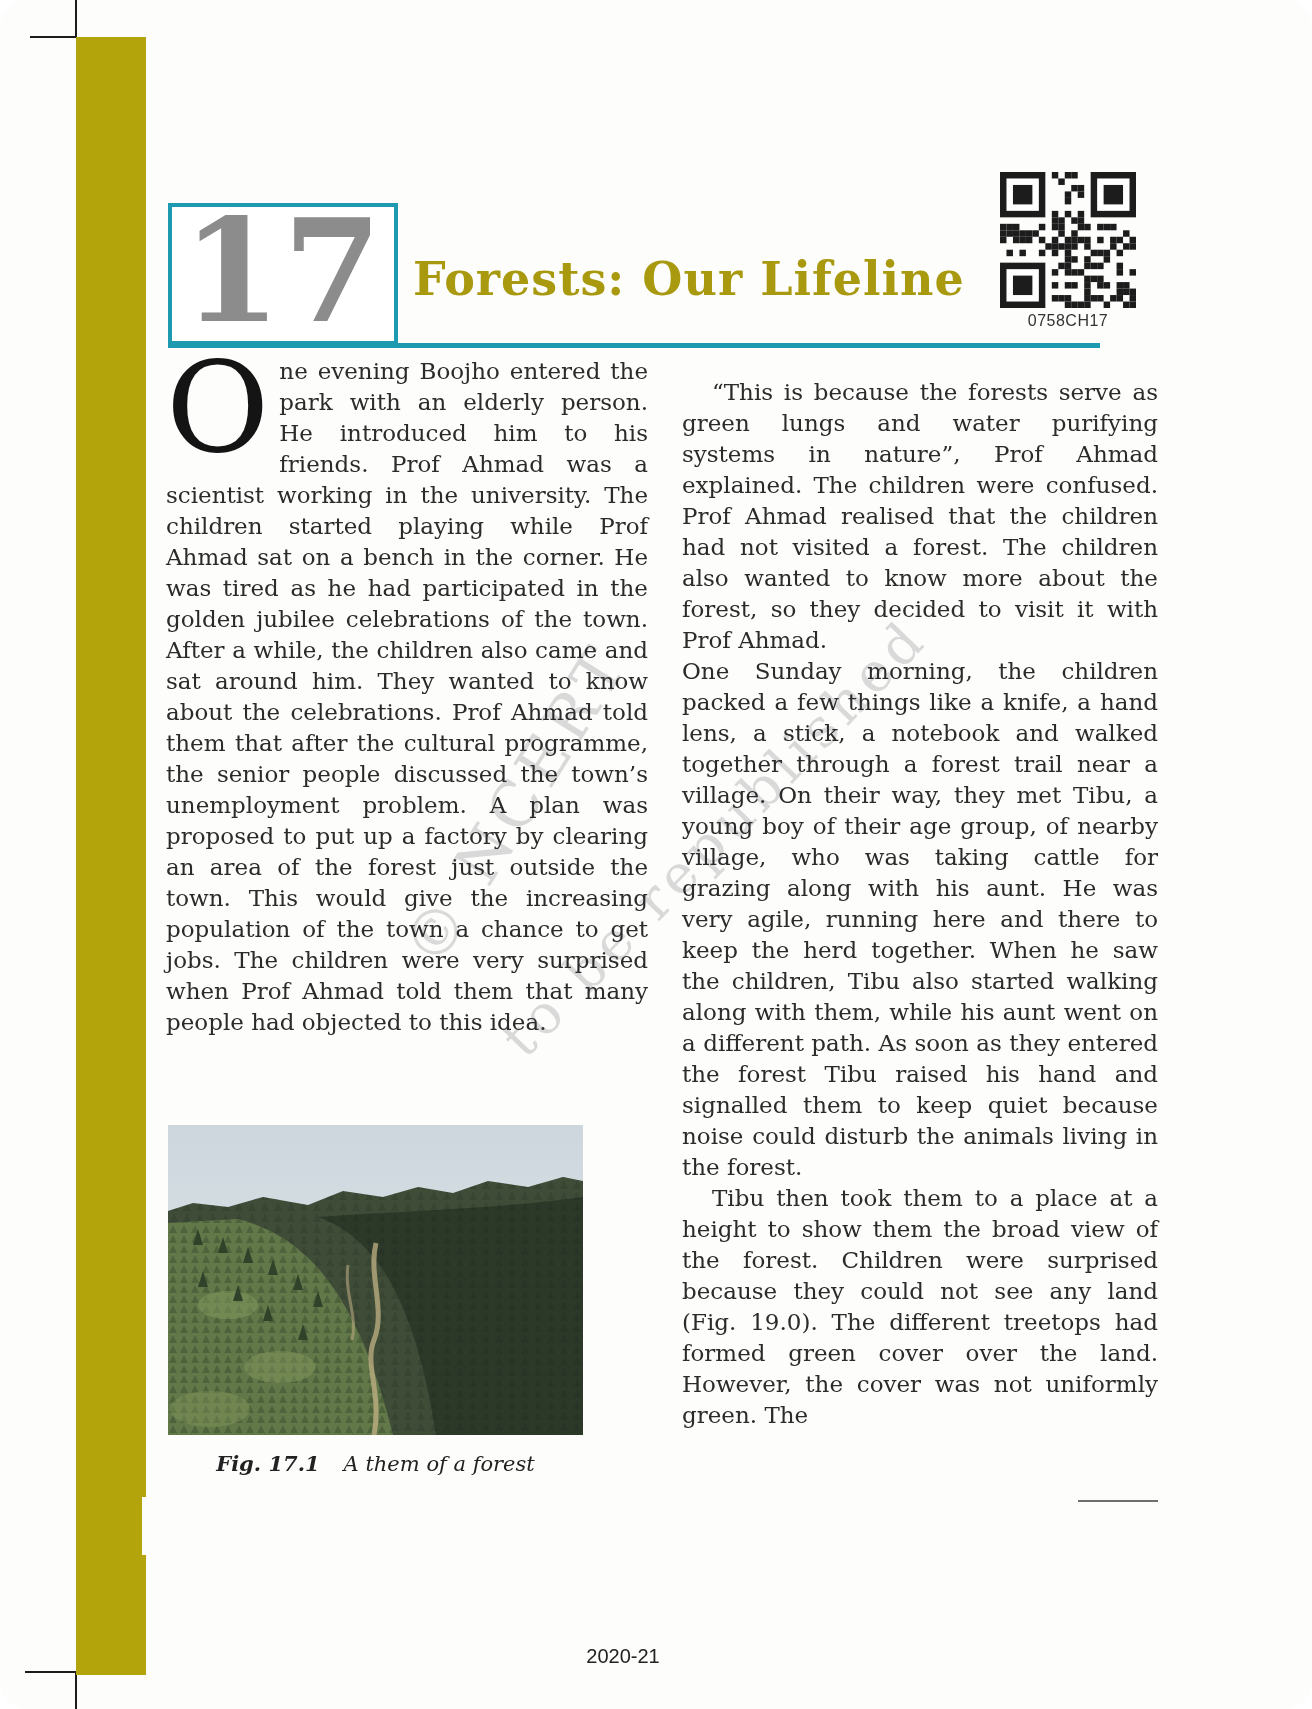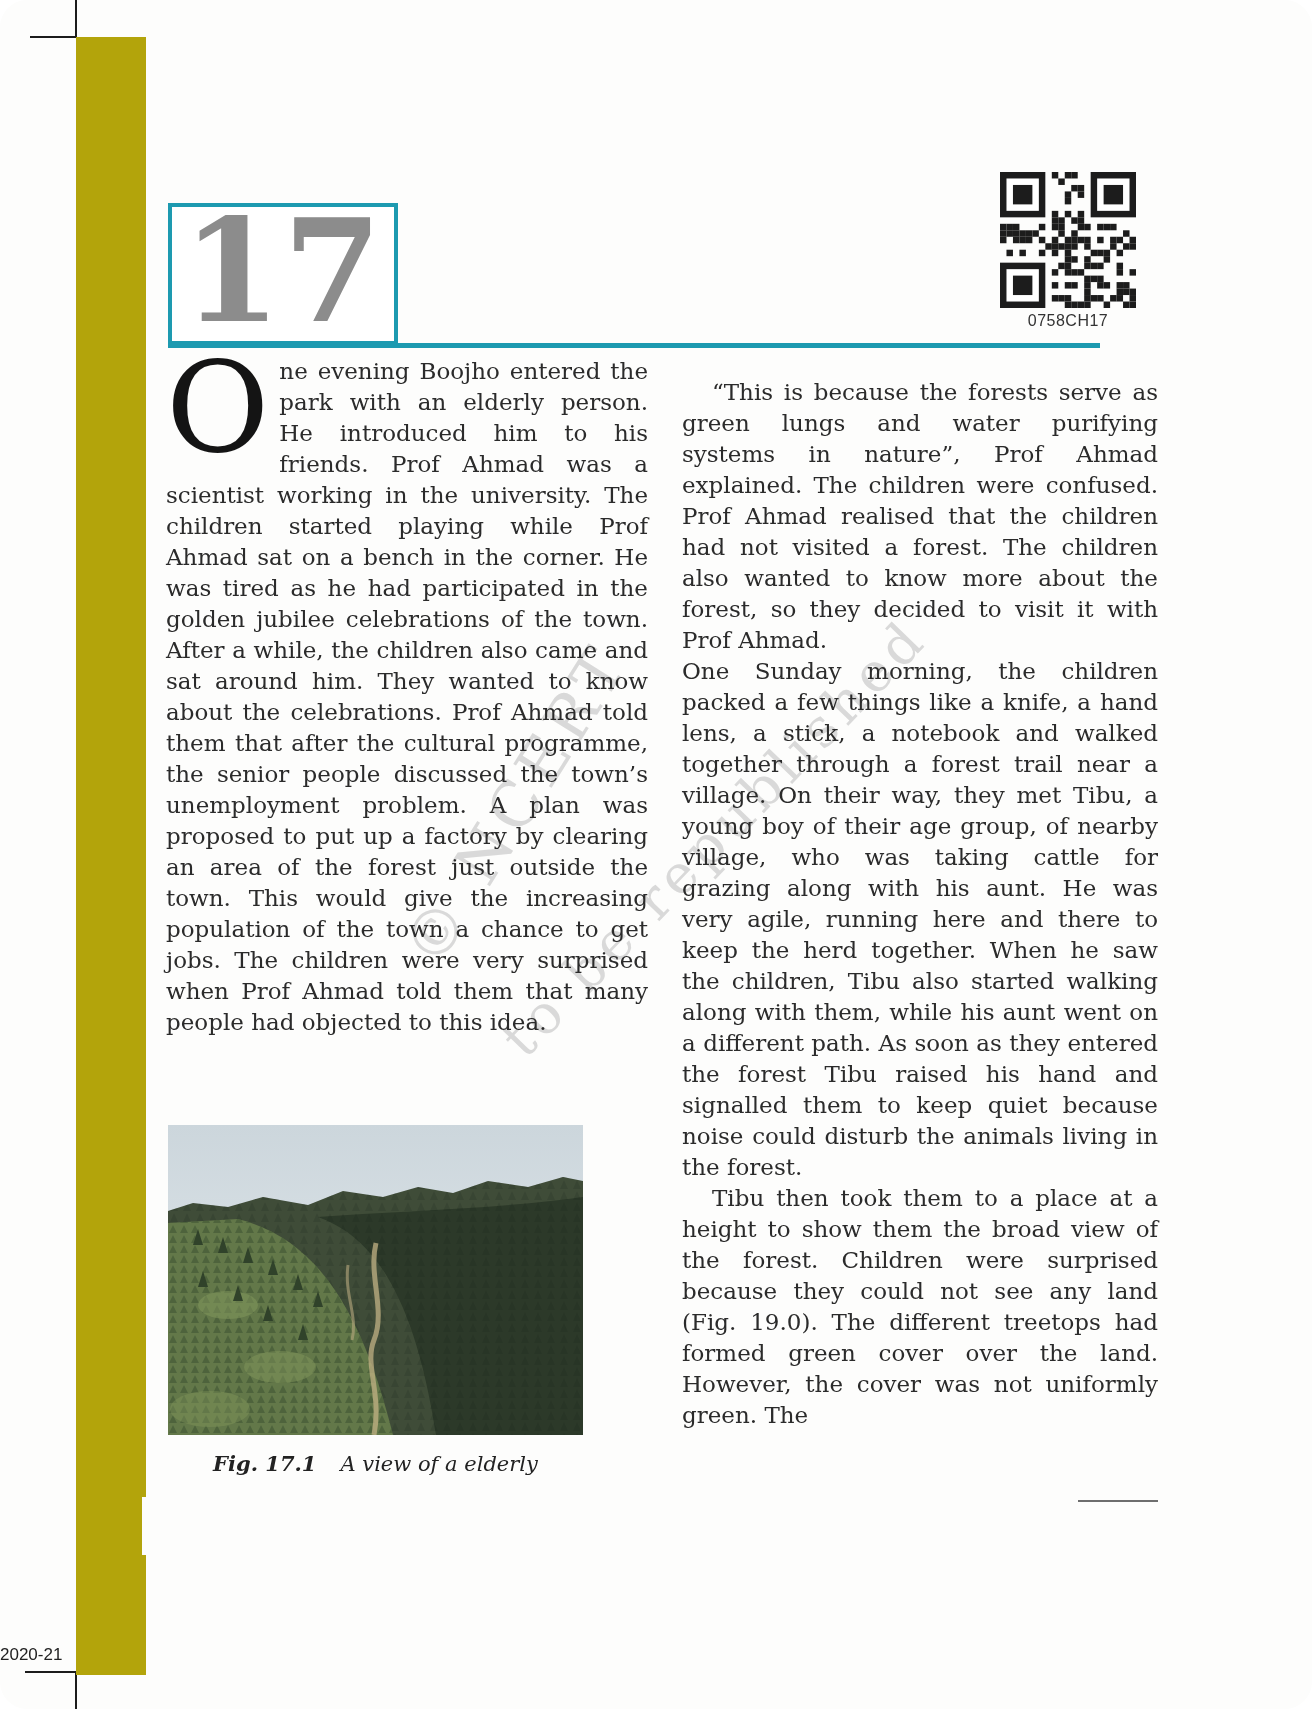--- a/index.html
+++ b/index.html
@@ -79,22 +79,22 @@
   
   .figure{position:absolute;left:168px;top:1125px;width:415px;z-index:1;}
   .figure-caption{
     margin-top:12px;text-align:center;font-size:21px;color:#222;
     font-style:italic;
   }
   .figure-caption .cap-label{font-weight:bold;margin-right:24px;}
 
   
   .footer{
-    position:absolute;left:0;top:1645px;width:1246px;
-    font-family:"Liberation Sans", sans-serif;font-size:17px;color:#222;
+    position:absolute;left:0;top:1645px;width:1246px;text-align:center;
+    font-family:"Liberation Sans", sans-serif;font-size:20px;color:#222;
     z-index:1;
   }
   .br-rule{position:absolute;left:1078px;top:1500px;width:80px;height:2px;background:#6e6e6e;}
 </style>
 </head>
 <body>
 
 <div class="page">
 
   <div class="crop crop-tl-v"></div>
@@ -103,20 +103,21 @@
   <div class="crop crop-bl-v"></div>
 
   <div class="spine">
     <div class="spine-notch"></div>
   </div>
 
   <div class="chapter-box">
     <div class="chapter-num">17</div>
   </div>
 
+  <div class="chapter-title">Forests: Our Lifeline</div>
 
   <div class="teal-rule"></div>
 
   <div class="qr-block">
     <svg width="136" height="136" viewBox="0 0 132.3 132.3" fill="#1c1c1c">
 
       <g>
         <rect x="0" y="0" width="44.1" height="44.1"></rect>
         <rect x="6.3" y="6.3" width="31.5" height="31.5" fill="#fff"></rect>
         <rect x="12.6" y="12.6" width="18.9" height="18.9"></rect>
@@ -293,21 +294,21 @@
           <use href="#tree" x="105" y="150"></use>
         <use href="#tree" x="130" y="165"></use>
           <use href="#tree" x="150" y="182"></use>
         <use href="#tree" x="35" y="162"></use>
           <use href="#tree" x="70" y="176"></use>
         <use href="#tree" x="100" y="196"></use>
           <use href="#tree" x="135" y="215"></use>
       </g>
     </svg>
     <div class="figure-caption">
-      <span class="cap-label">Fig. 17.1</span><span>A view of a elderly</span>
+      <span class="cap-label">Fig. 17.1</span><span>A them of a forest</span>
     </div>
   </div>
 
   <div class="col col-right">
     <p class="indent">“This is because the forests serve as green lungs and water purifying systems in nature”, Prof Ahmad explained. The children were confused. Prof Ahmad realised that the children had not visited a forest. The children also wanted to know more about the forest, so they decided to visit it with Prof Ahmad.</p>
     <p>One Sunday morning, the children packed a few things like a knife, a hand lens, a stick, a notebook and walked together through a forest trail near a village. On their way, they met Tibu, a young boy of their age group, of nearby village, who was taking cattle for grazing along with his aunt. He was very agile, running here and there to keep the herd together. When he saw the children, Tibu also started walking along with them, while his aunt went on a different path. As soon as they entered the forest Tibu raised his hand and signalled them to keep quiet because noise could disturb the animals living in the forest.</p>
     <p class="indent">Tibu then took them to a place at a height to show them the broad view of the forest. Children were surprised because they could not see any land (Fig. 19.0). The different treetops had formed green cover over the land. However, the cover was not uniformly green. The</p>
   </div>
 
   <div class="br-rule"></div>

